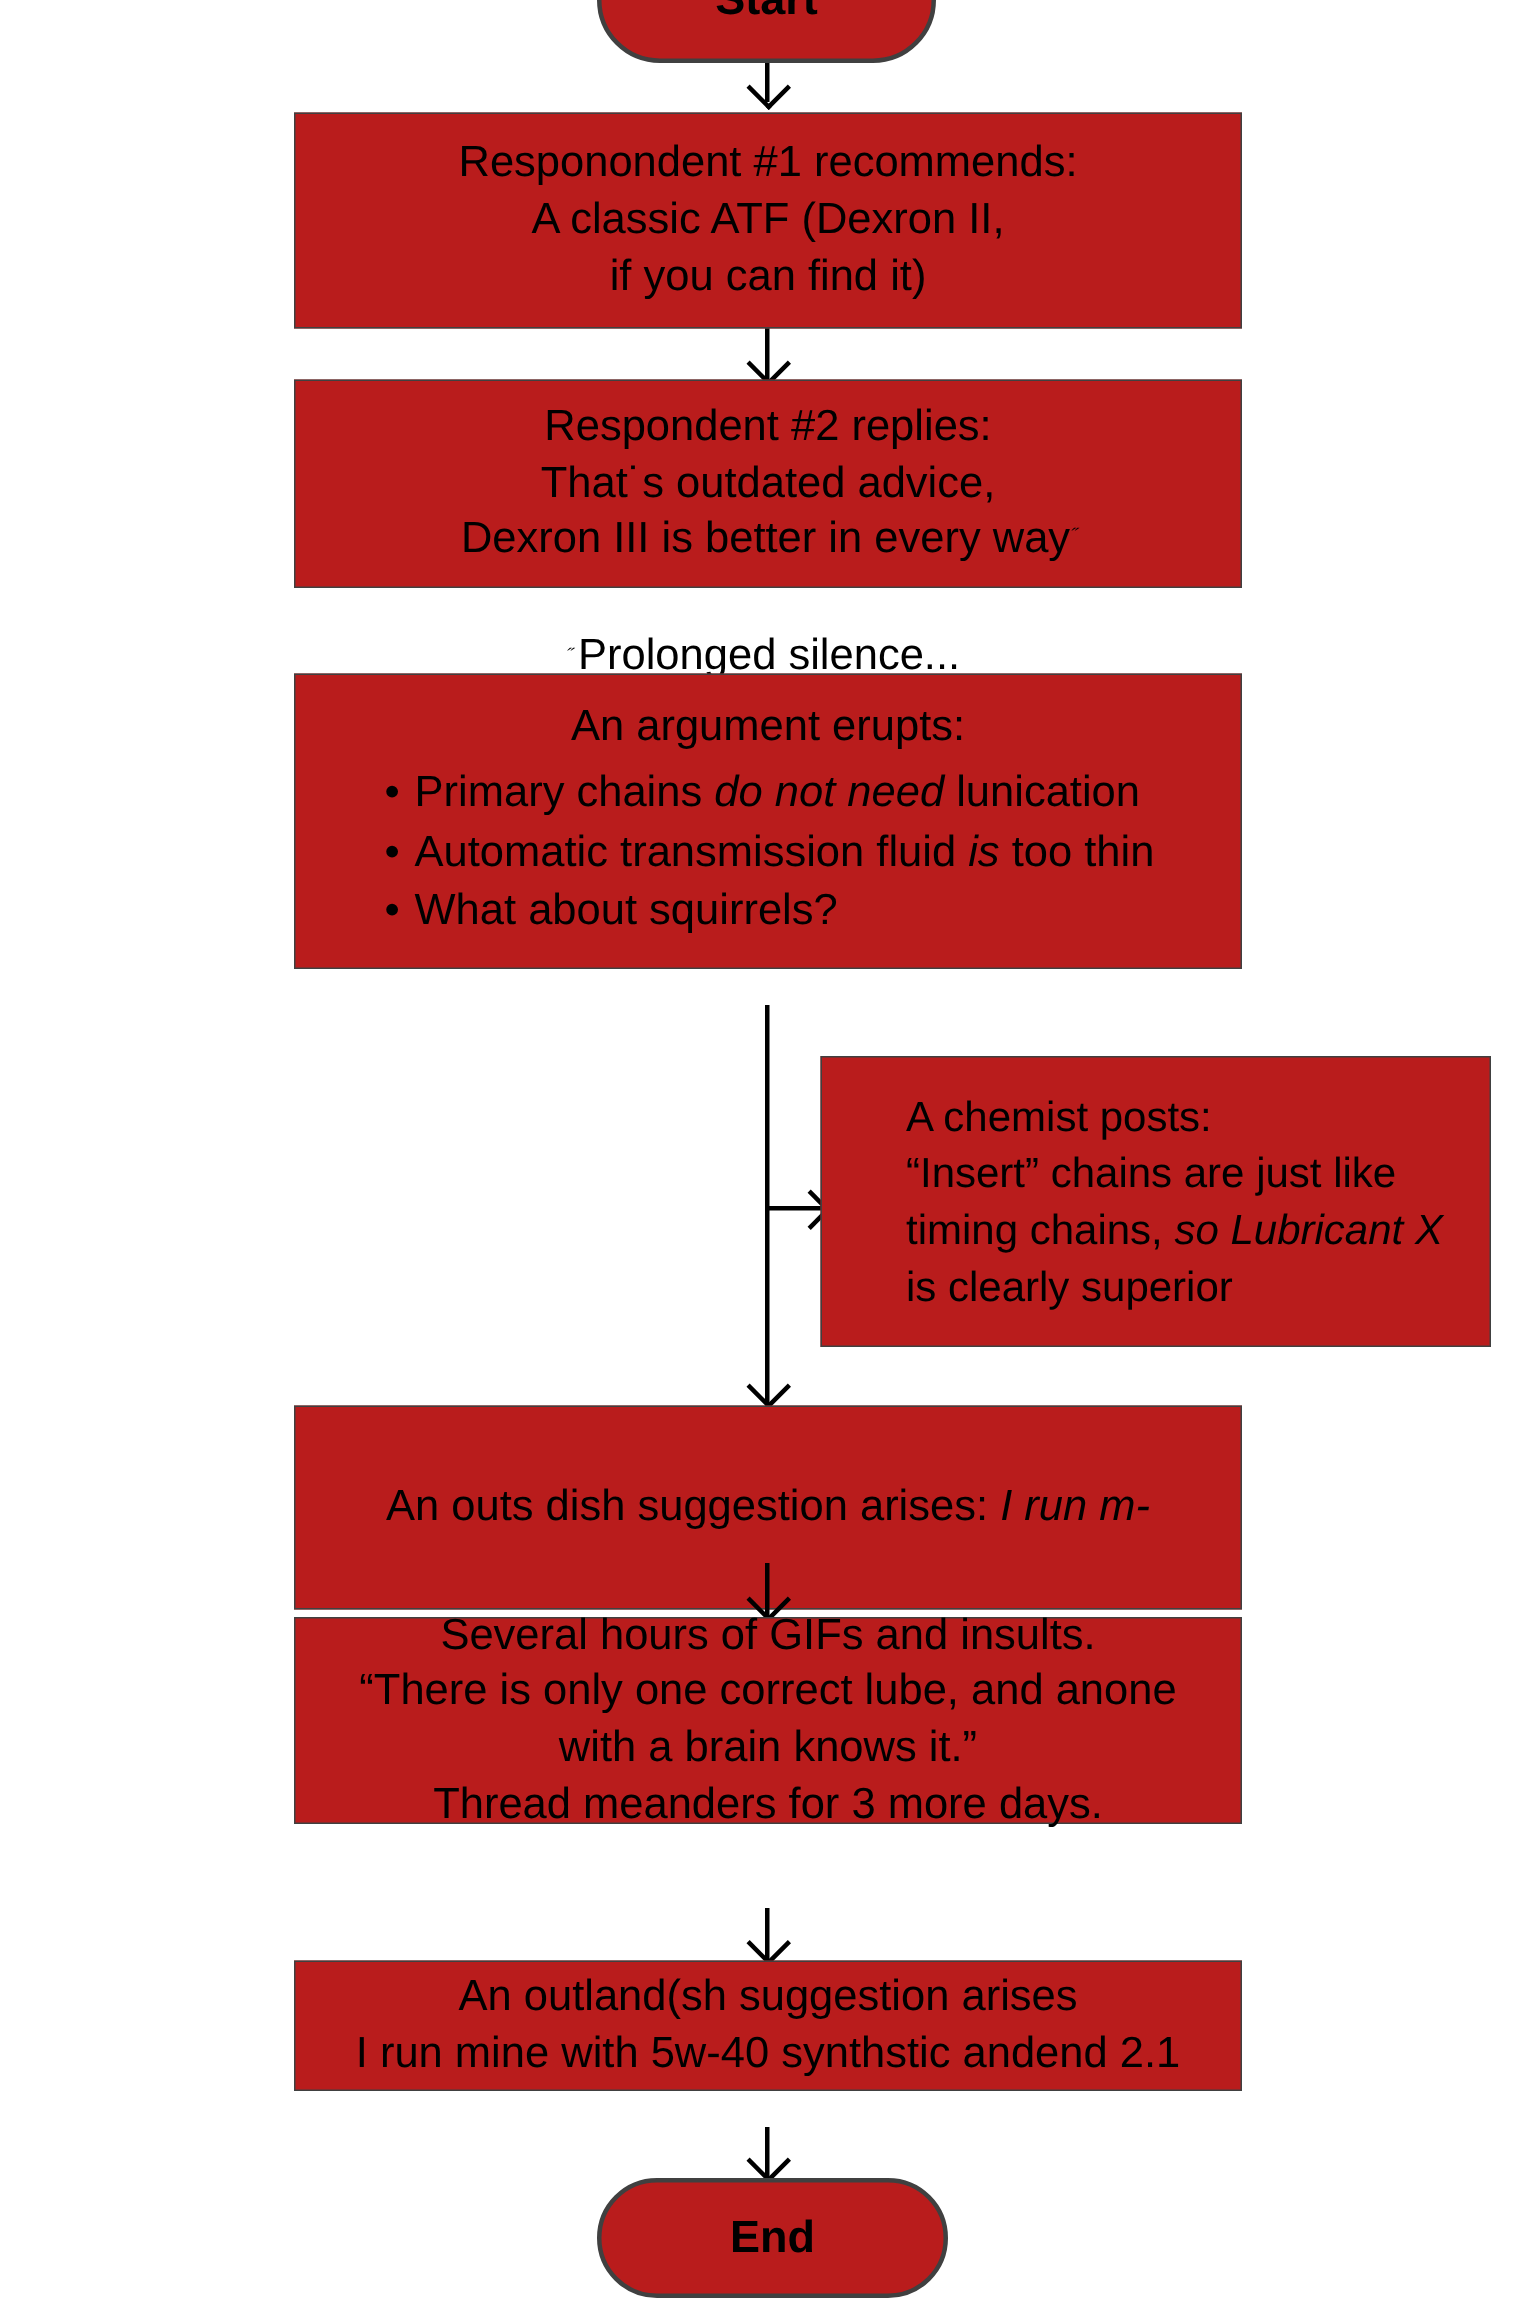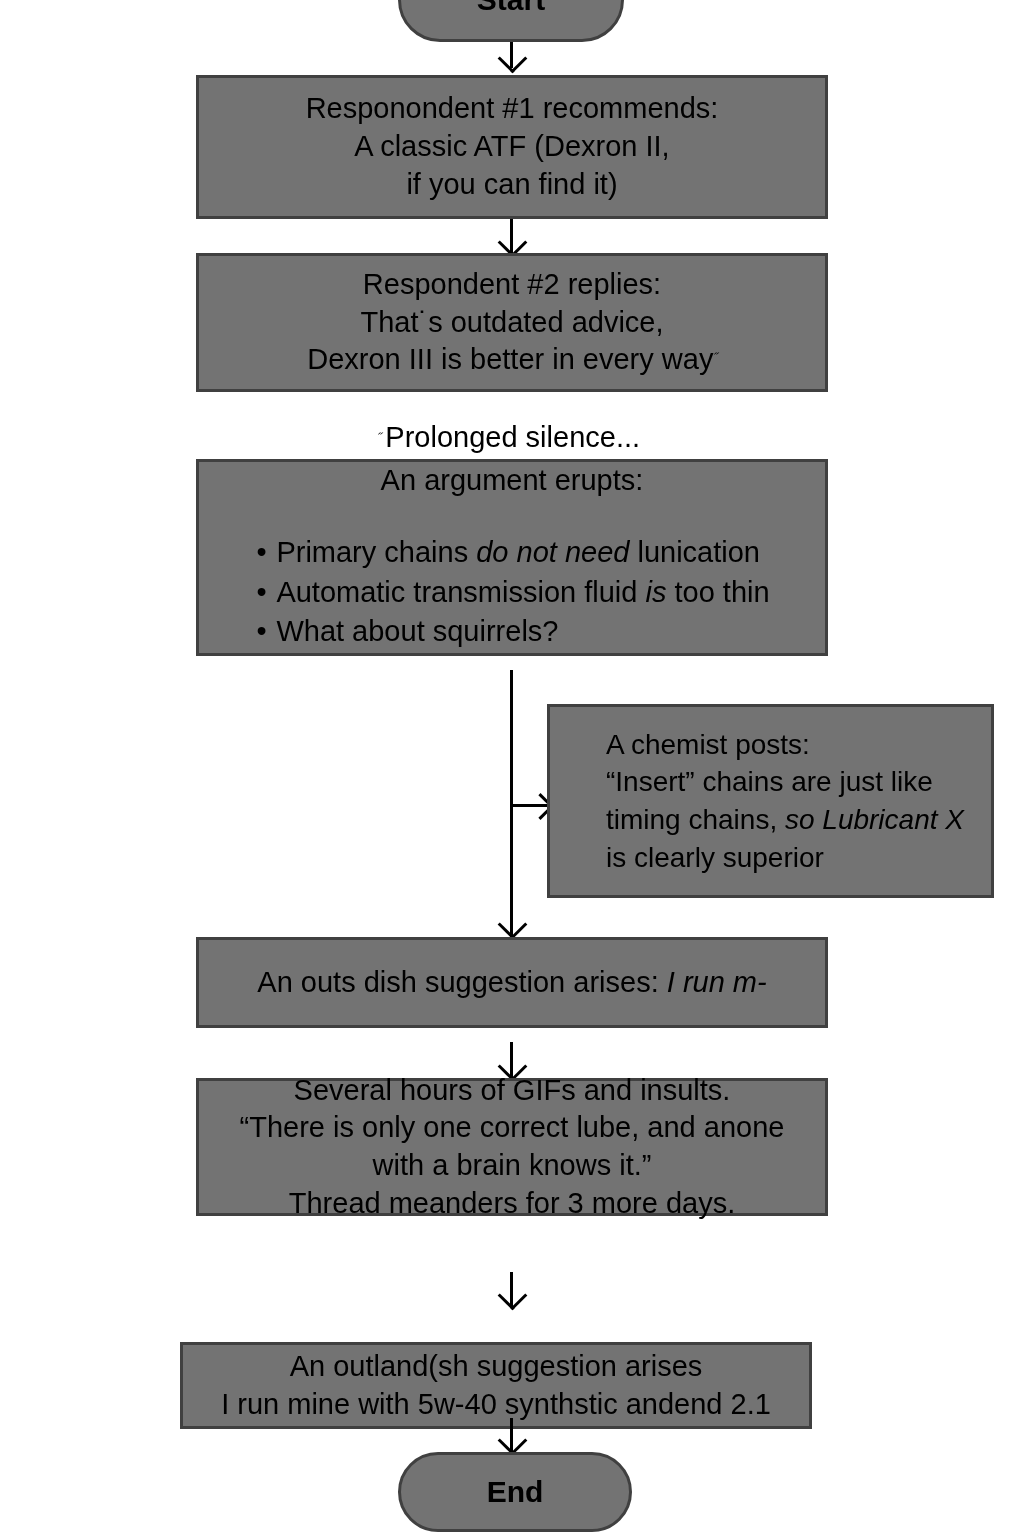--- a/index.html
+++ b/index.html
@@ -18,22 +18,22 @@
     width: 1024px;
     height: 1536px;
     background: #ffffff;
     overflow: hidden;
   }
 
   
   .node {
     position: absolute;
     box-sizing: border-box;
-    border: 3px solid #404040;
-    background: #737373;
+    border: 1px solid #404040;
+    background: #b91c1c;
     display: flex;
     flex-direction: column;
     align-items: center;
     justify-content: center;
     text-align: center;
   }
   .terminator {
     border-radius: 999px;
     border-width: 3px;
   }
@@ -143,21 +143,21 @@
   <div class="node t-body" style="left:196px; top:253px; width:632px; height:139px;">
     <span class="line">Respondent #2 replies:</span>
     <span class="line">That˙s outdated advice,</span>
     <span class="line"><span>Dexron III is better in every way</span><span class="tick-mark">˝</span></span>
   </div>
 
   <div class="float-label t-note" style="left:377px; top:420px;">
     <span class="tick-mark-pre">˝</span><span>Prolonged silence...</span>
   </div>
 
-  <div class="node t-body" style="left:196px; top:459px; width:632px; height:197px;justify-content:space-between;">
+  <div class="node t-body" style="left:196px; top:449px; width:632px; height:197px;">
     <span class="line">An argument erupts:</span>
     <ul class="bullets">
       <li><span>Primary chains </span><span class="ital">do not need</span><span> lunication</span></li>
       <li><span>Automatic transmission fluid </span><span class="ital">is</span><span> too thin</span></li>
       <li><span>What about squirrels?</span><span class="ital"></span><span></span></li>
     </ul>
   </div>
 
   <div class="conn conn-v" style="left:510px; top:670px; height:267px;"></div>
   <div class="chev-down" style="left:502px; top:914px;"></div>
@@ -167,38 +167,38 @@
 
   <div class="node align-left t-body2" style="left:547px; top:704px; width:447px; height:194px;">
     <div class="pad">
       <span class="line">A chemist posts:</span>
       <span class="line">“Insert” chains are just like</span>
       <span class="line"><span>timing chains, </span><span class="ital">so Lubricant X</span></span>
       <span class="line">is clearly superior</span>
     </div>
   </div>
 
-  <div class="node t-body" style="left:196px; top:937px; width:632px; height:91px;">
+  <div class="node t-body" style="left:196px; top:937px; width:632px; height:136px;">
     <span class="line"><span>An outs dish suggestion arises: </span><span class="ital">I run m-</span></span>
   </div>
 
   <div class="conn conn-v" style="left:510px; top:1042px; height:36px;"></div>
   <div class="chev-down" style="left:502px; top:1056px;"></div>
 
   <div class="node t-body" style="left:196px; top:1078px; width:632px; height:138px;">
     <span class="line">Several hours of GIFs and insults.</span>
     <span class="line">“There is only one correct lube, and anone</span>
     <span class="line">with a brain knows it.”</span>
     <span class="line">Thread meanders for 3 more days.</span>
   </div>
 
   <div class="conn conn-v" style="left:510px; top:1272px; height:35px;"></div>
   <div class="chev-down" style="left:502px; top:1285px;"></div>
 
-  <div class="node t-body" style="left:180px; top:1307px; width:632px; height:87px;margin-top:35px;">
+  <div class="node t-body" style="left:196px; top:1307px; width:632px; height:87px;">
     <span class="line">An outland(sh suggestion arises</span>
     <span class="line">I run mine with 5w-40 synthstic andend 2.1</span>
   </div>
 
   <div class="conn conn-v" style="left:510px; top:1418px; height:34px;"></div>
   <div class="chev-down" style="left:502px; top:1430px;"></div>
 
   <div class="node terminator t-term" style="left:398px; top:1452px; width:234px; height:80px;">
     <span class="line">End</span>
   </div>

